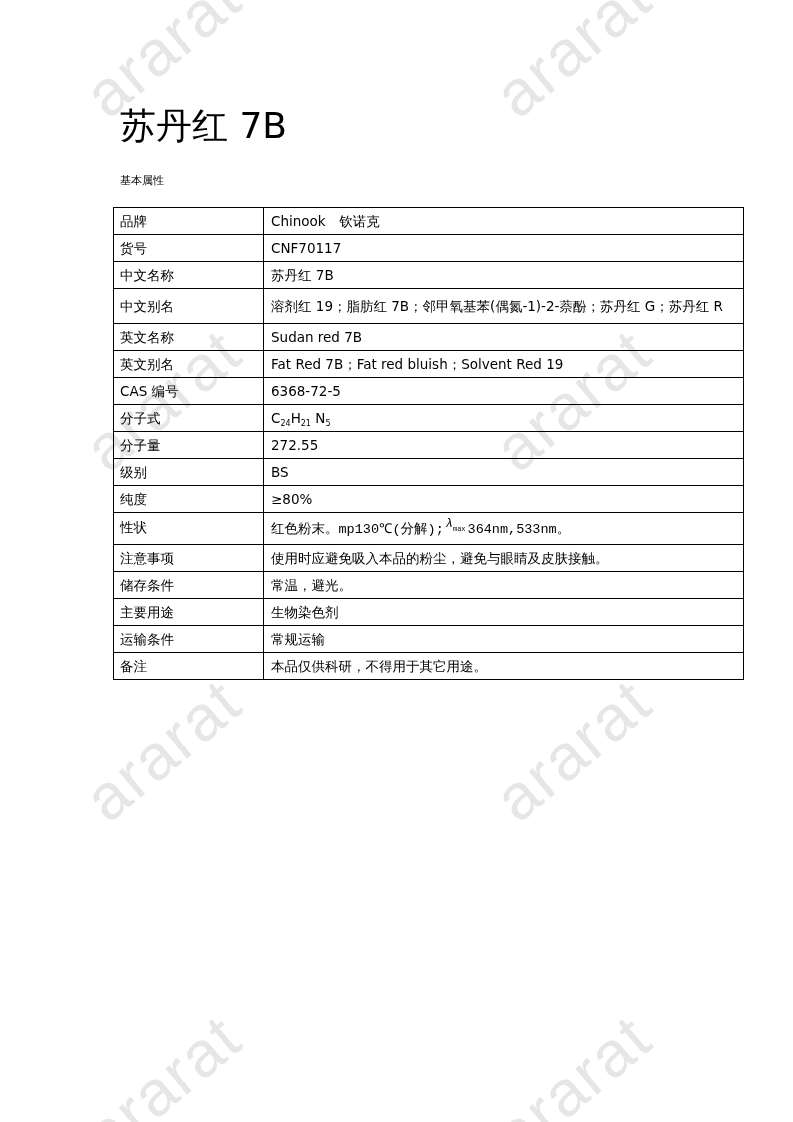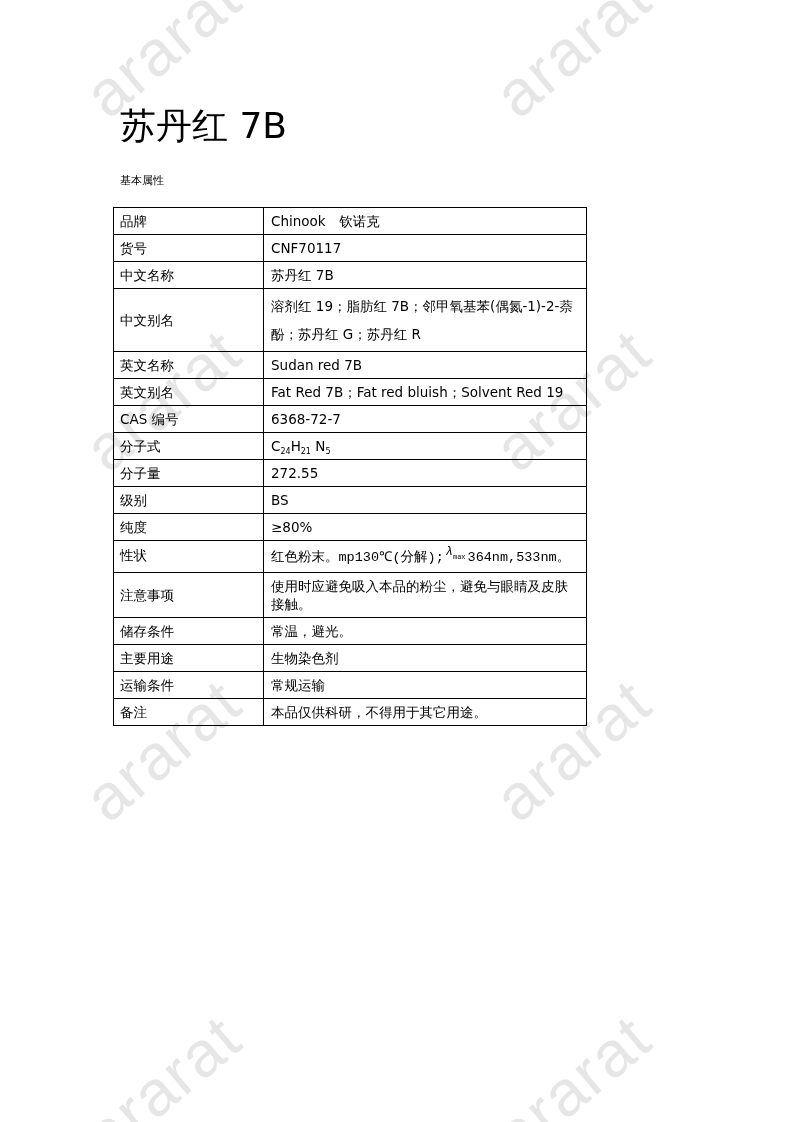--- a/index.html
+++ b/index.html
@@ -42,21 +42,21 @@
       left: 120px;
       top: 172px;
       font-size: 11px;
       line-height: 18px;
       z-index: 1;
     }
     table.props {
       position: absolute;
       left: 113px;
       top: 207px;
-      width: 474px;
+      width: 631px;
       border-collapse: collapse;
       z-index: 1;
       background: transparent;
     }
     table.props td {
       border: 1px solid #000;
       font-size: 13.5px;
       line-height: 18px;
       padding: 4px 6px;
       vertical-align: middle;
@@ -142,21 +142,21 @@
     <tr>
       <td class="label">英文名称</td>
       <td class="value">Sudan red 7B</td>
     </tr>
     <tr>
       <td class="label">英文别名</td>
       <td class="value">Fat Red 7B；Fat red bluish；Solvent Red 19</td>
     </tr>
     <tr>
       <td class="label">CAS 编号</td>
-      <td class="value">6368-72-7</td>
+      <td class="value">6368-72-5</td>
     </tr>
     <tr>
       <td class="label">分子式</td>
       <td class="value"><span>C</span><sub>24</sub><span>H</span><sub>21</sub> <span>N</span><sub>5</sub></td>
     </tr>
     <tr>
       <td class="label">分子量</td>
       <td class="value">272.55</td>
     </tr>
     <tr>

